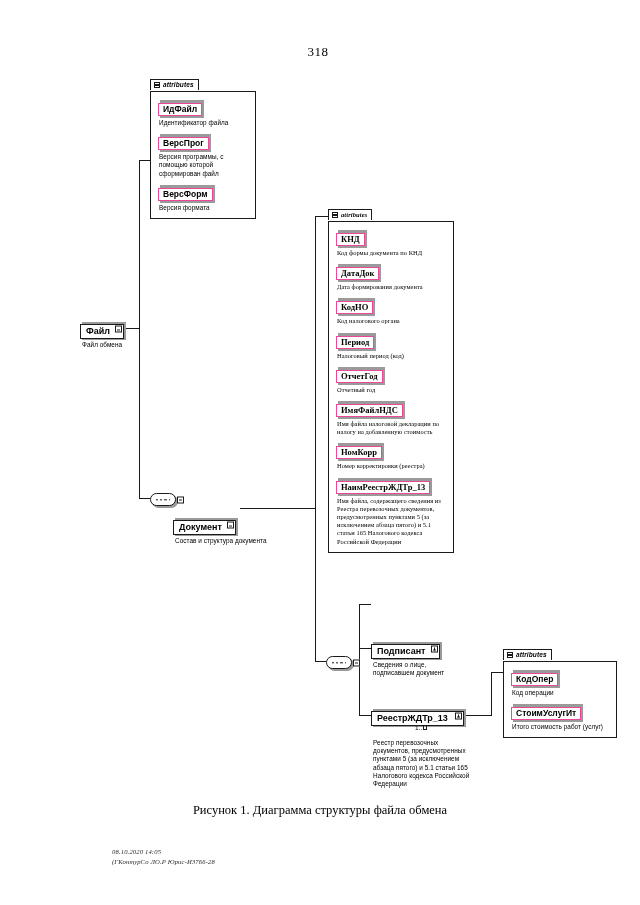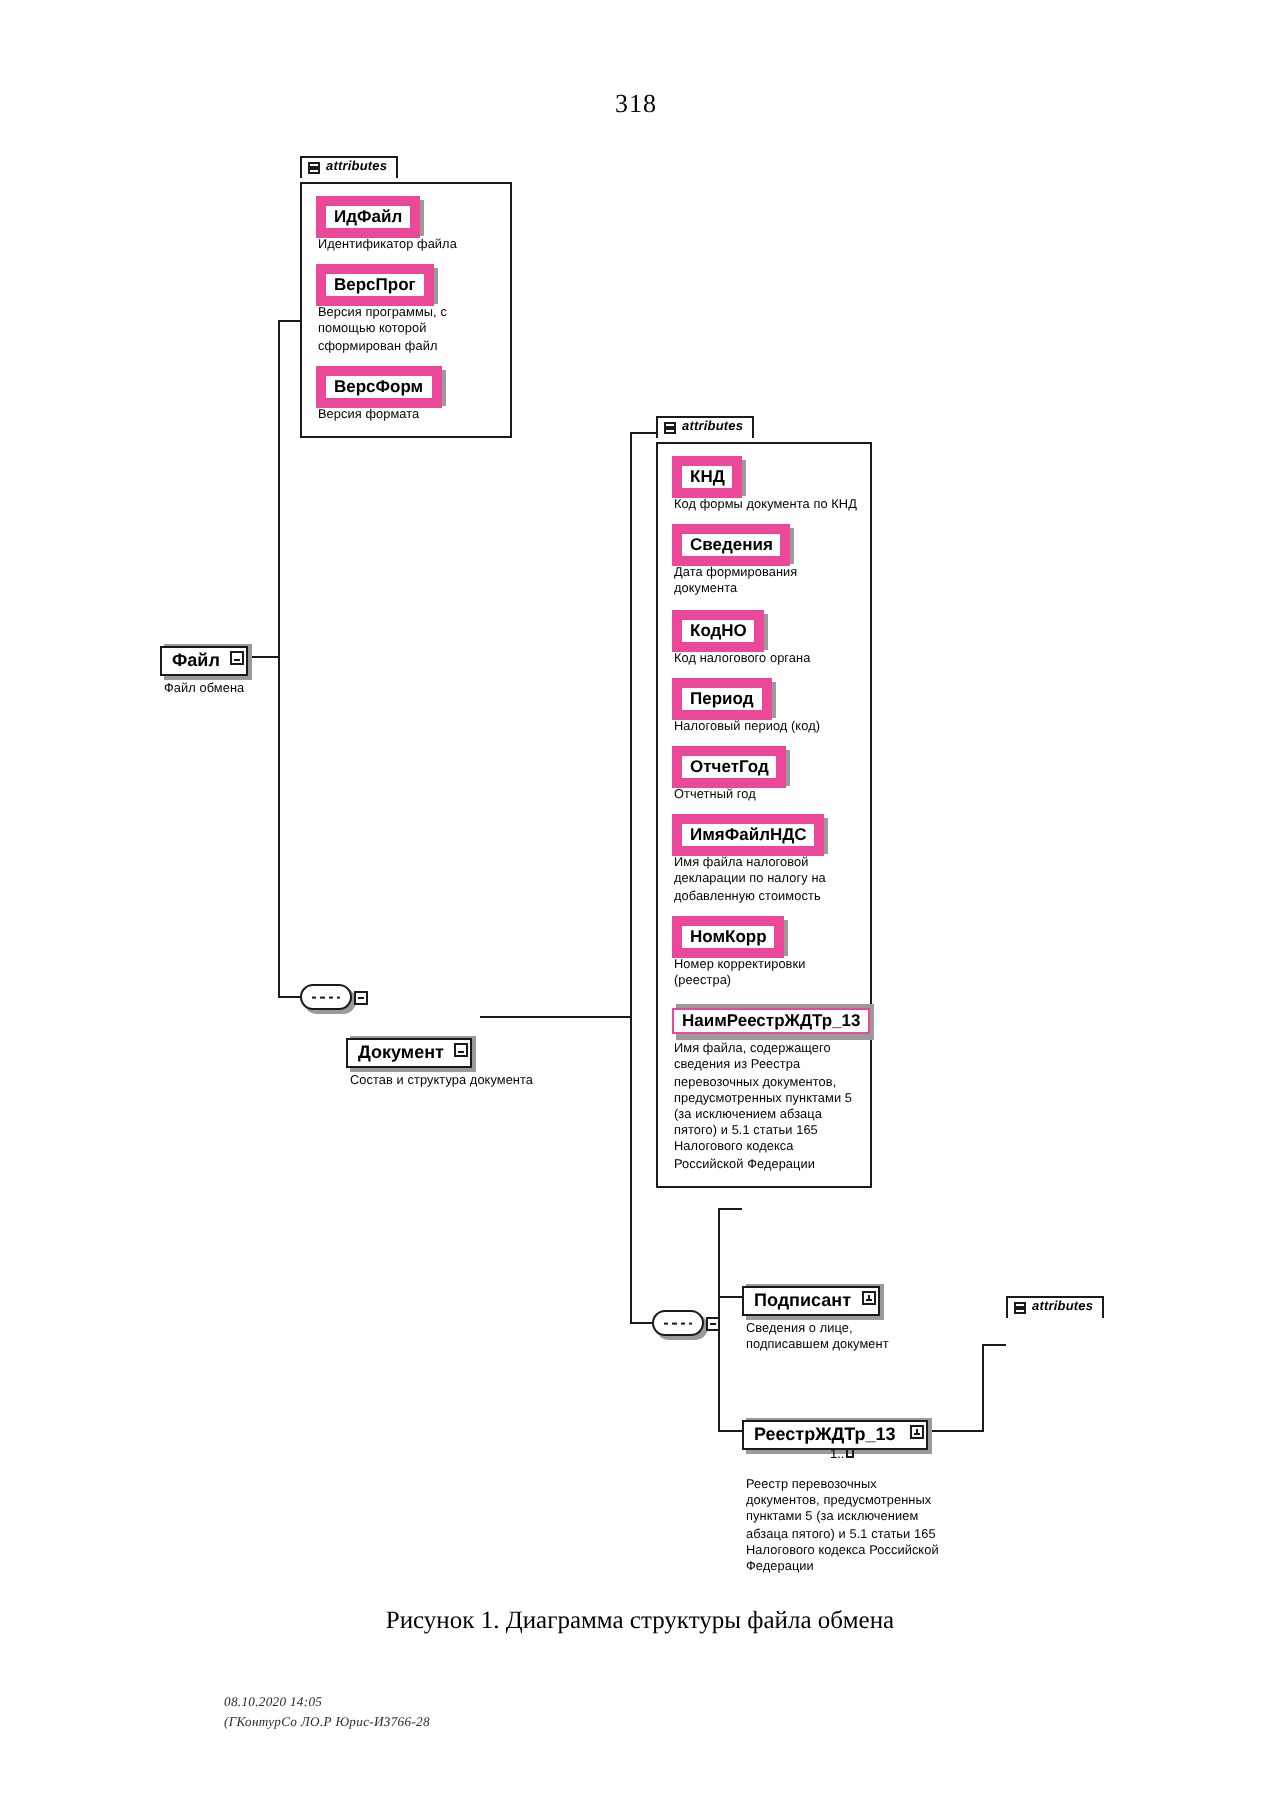--- a/index.html
+++ b/index.html
@@ -85,21 +85,21 @@
   .namebox .shadow {
     position: absolute;
     left: 2px; top: 2px;
     width: 100%; height: 100%;
     background: #9a9a9a;
     z-index: 0;
   }
   .namebox .inner {
     position: relative;
     z-index: 1;
-    border: 5px solid #ec4899;
+    border: 1px solid #ec4899;
     background: #fff;
     padding: 0px 4px 1px 4px;
     font-weight: bold;
     font-size: 8.5px;
     line-height: 11px;
     white-space: nowrap;
   }
   .namebox.thick .inner { border-width: 1.4px; }
 
   .desc {
@@ -317,35 +317,35 @@
 
   <div class="node" style="left:173px; top:500px;margin-top:16px;">
     <div class="nodebox">
       <span class="shadow"></span>
       <span class="inner">Документ</span>
       <span class="expander"></span>
     </div>
     <div class="nodedesc" style="max-width:130px;">Состав и структура документа</div>
   </div>
 
-  <div class="attr-panel" style="left:328px; top:204px; width:108px;">
+  <div class="attr-panel" style="left:328px; top:204px; width:126px;font-family:Liberation Serif, serif;">
     <div class="attr-tab">
       <span class="tab-glyph"></span>
       <span>attributes</span>
     </div>
     <div class="attr-body">
       <div class="namebox">
         <span class="shadow"></span>
         <span class="inner">КНД</span>
       </div>
       <div class="desc">Код формы документа по КНД</div>
 
       <div class="namebox">
         <span class="shadow"></span>
-        <span class="inner">Сведения</span>
+        <span class="inner">ДатаДок</span>
       </div>
       <div class="desc">Дата формирования документа</div>
 
       <div class="namebox">
         <span class="shadow"></span>
         <span class="inner">КодНО</span>
       </div>
       <div class="desc">Код налогового органа</div>
 
       <div class="namebox">
@@ -410,20 +410,33 @@
       <span>1..</span><span class="inf"></span>
     </div>
     <div class="nodedesc" style="max-width:103px; margin-top:14px;">Реестр перевозочных документов, предусмотренных пунктами 5 (за исключением абзаца пятого) и 5.1 статьи 165 Налогового кодекса Российской Федерации</div>
   </div>
 
   <div class="attr-panel" style="left:503px; top:644px; width:114px;">
     <div class="attr-tab">
       <span class="tab-glyph"></span>
       <span>attributes</span>
     </div>
+    <div class="attr-body">
+      <div class="namebox">
+        <span class="shadow"></span>
+        <span class="inner">КодОпер</span>
+      </div>
+      <div class="desc">Код операции</div>
+
+      <div class="namebox">
+        <span class="shadow"></span>
+        <span class="inner">СтоимУслугИт</span>
+      </div>
+      <div class="desc last" style="max-width:104px;">Итого стоимость работ (услуг)</div>
+    </div>
   </div>
 
 </div>
 
 <div class="caption">Рисунок 1. Диаграмма структуры файла обмена</div>
 
 <div class="footer">
   <div>08.10.2020 14:05</div>
   <div>(ГКонтурСо ЛО.Р Юрис-И3766-28</div>
 </div>

